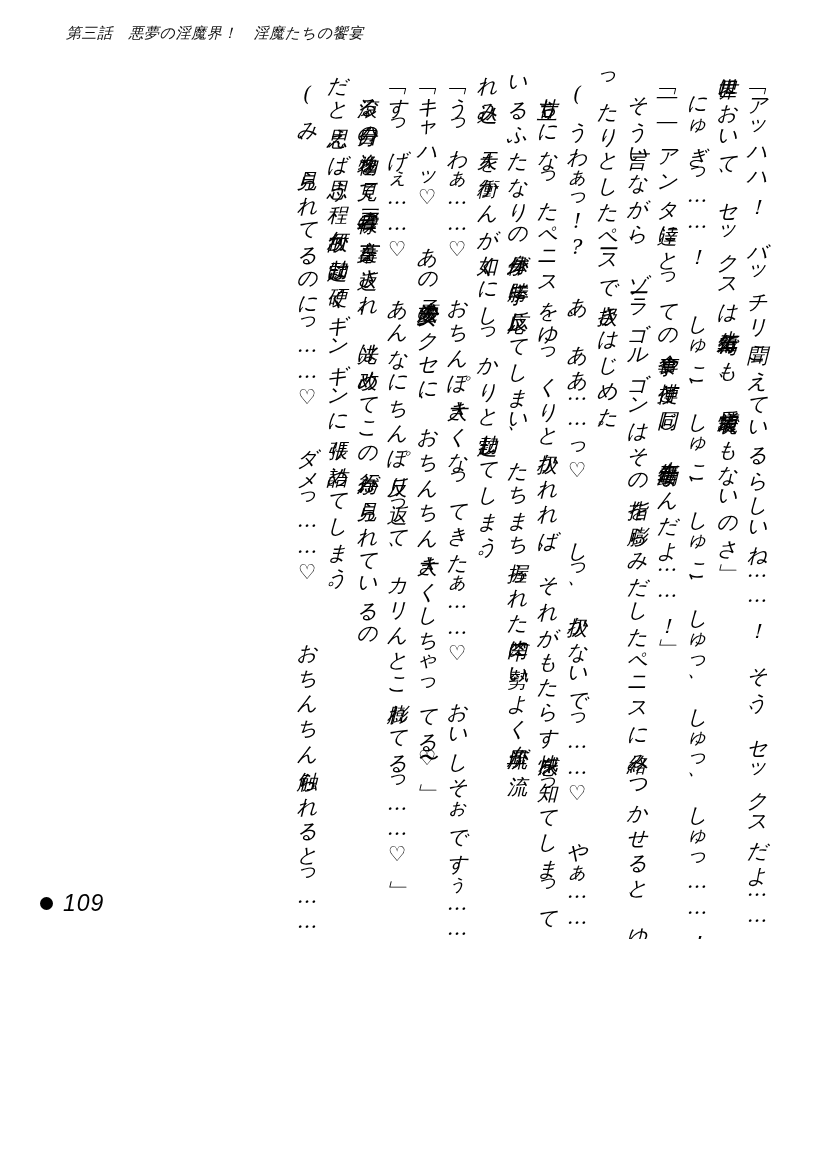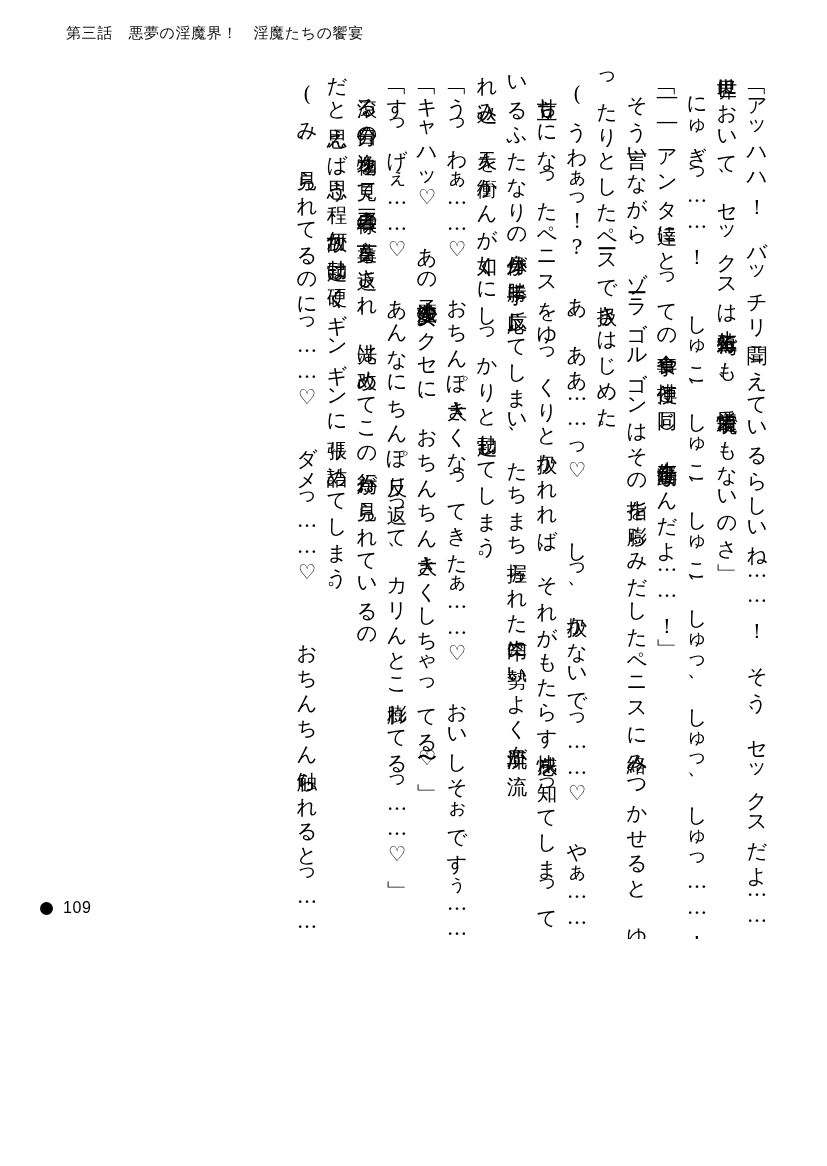--- a/index.html
+++ b/index.html
@@ -11,20 +11,21 @@
     font-family: "Liberation Serif", "DejaVu Serif", serif;
     color: #000000;
   }
   .page {
     position: relative;
     width: 827px;
     height: 939px;
     background: #ffffff;
     overflow: hidden;
     box-sizing: border-box;
+    font-style: italic;
   }
 
   
   .chapter-header {
     position: absolute;
     top: 24px;
     left: 66px;
     font-size: 15px;
     letter-spacing: 0.04em;
     white-space: nowrap;
@@ -74,21 +75,21 @@
     gap: 10px;
   }
   .folio-dot {
     width: 13px;
     height: 13px;
     border-radius: 50%;
     background: #000000;
     display: inline-block;
   }
   .folio-num {
-    font-size: 16px;
+    font-size: 23px;
     font-family: "Liberation Sans", sans-serif;
     letter-spacing: 0.04em;
   }
 </style>
 </head>
 <body>
 
 <div class="page">
 
   <div class="chapter-header">第三話　悪夢の淫魔界！　淫魔たちの饗宴</div>

